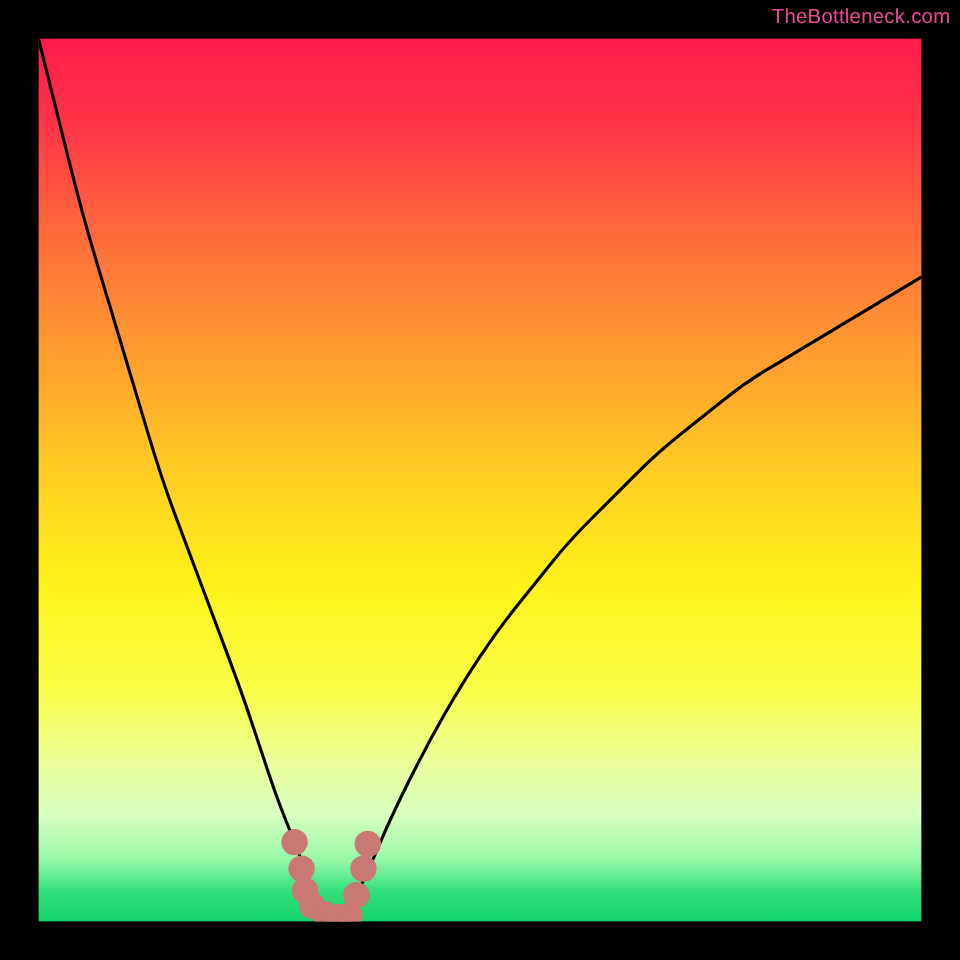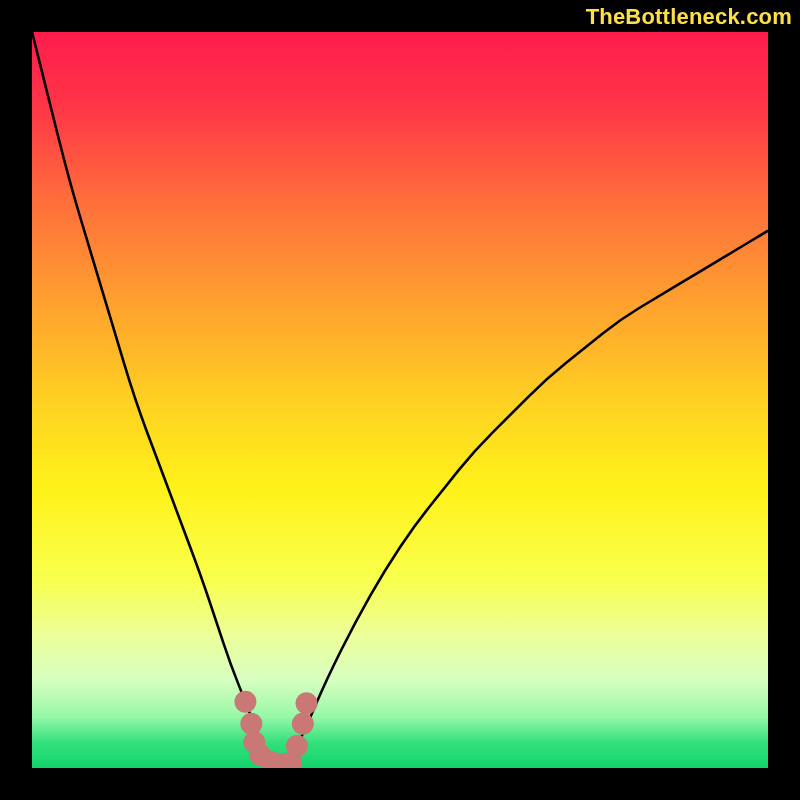--- a/index.html
+++ b/index.html
@@ -23,23 +23,23 @@
     top: 32px;
     left: 32px;
     width: 736px;
     height: 736px;
   }
   .watermark {
     position: absolute;
     top: 4px;
     right: 8px;
     font-family: Arial, Helvetica, sans-serif;
-    font-size: 22px;
-    font-weight: 700;
-    color: #fde047;
+    font-size: 17px;
+    font-weight: 400;
+    color: #ec4899;
     letter-spacing: 0.2px;
   }
   svg { display:block; }
 </style>
 </head>
 <body>
 
 <div class="frame">
   <div class="watermark">TheBottleneck.com</div>
 

